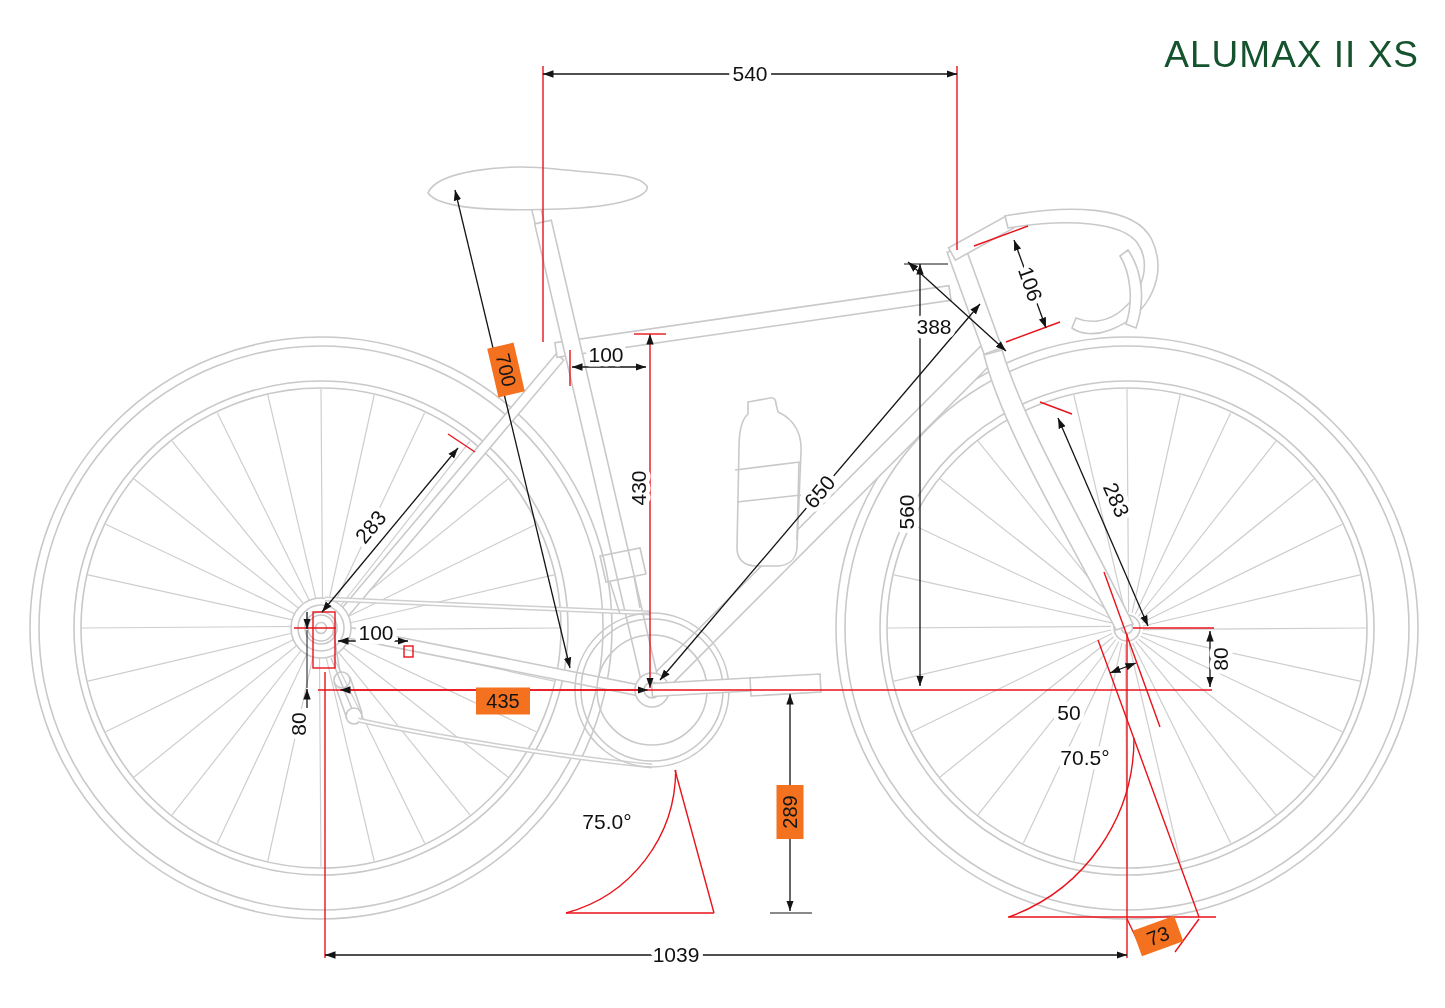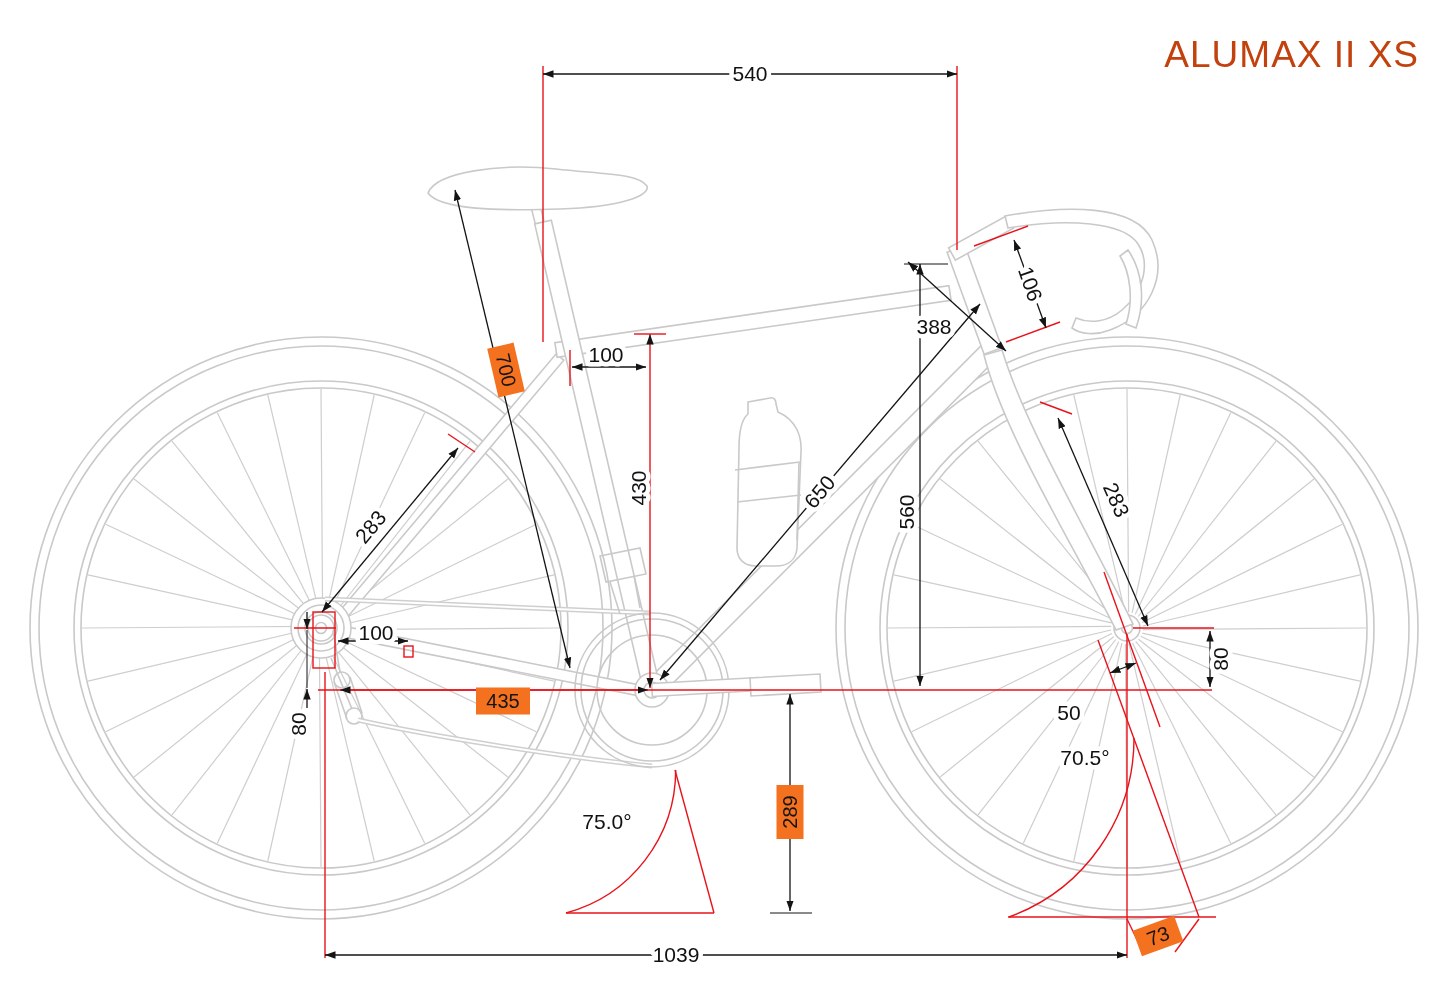--- a/index.html
+++ b/index.html
@@ -1,18 +1,18 @@
 <!DOCTYPE html>
 <html><head>
 <meta charset="utf-8">
 <style>
   html,body{margin:0;padding:0;background:#ffffff;}
   .stage{position:relative;width:1445px;height:1008px;background:#fff;overflow:hidden;
          font-family:"Liberation Sans",sans-serif;}
-  .title{position:absolute;top:34px;right:26px;font-size:37px;color:#c2410c;letter-spacing:1px;}
+  .title{position:absolute;top:34px;right:26px;font-size:37px;color:#14532d;letter-spacing:1px;}
   svg{position:absolute;left:0;top:0;}
   .bike{stroke:#c9c9c9;fill:none;stroke-width:1.6;}
   .bikefill{stroke:#c9c9c9;fill:#ffffff;stroke-width:1.6;}
   .spokes line{stroke:#cecece;stroke-width:1.2;}
   .dim{stroke:#141414;fill:none;stroke-width:1.3;}
   .thin{stroke:#141414;fill:none;stroke-width:1;}
   .red{stroke:#e8131a;fill:none;stroke-width:1.4;}
   text.dlabel{font-family:"Liberation Sans",sans-serif;font-size:21px;fill:#111;
               text-anchor:middle;paint-order:stroke;stroke:#ffffff;stroke-width:9px;
               stroke-linejoin:round;}

